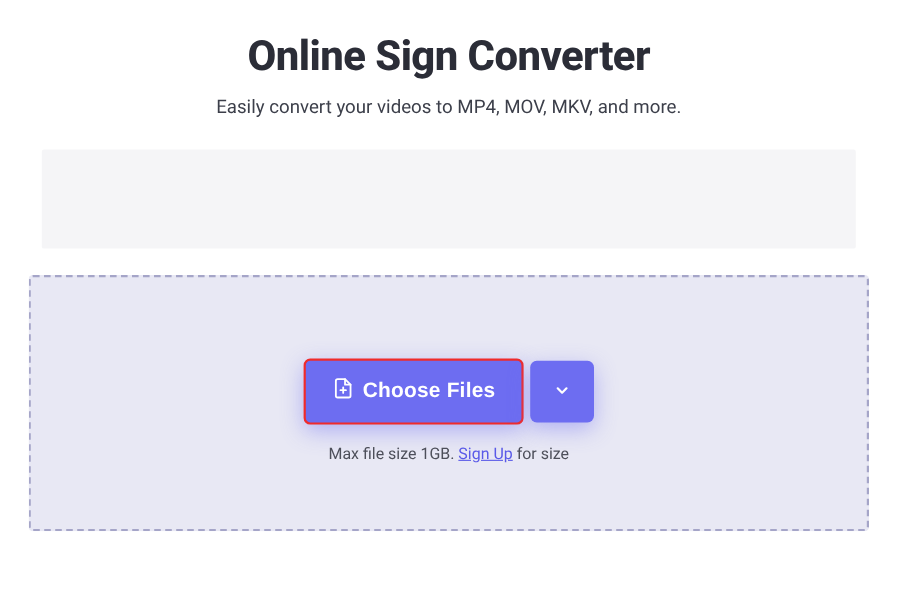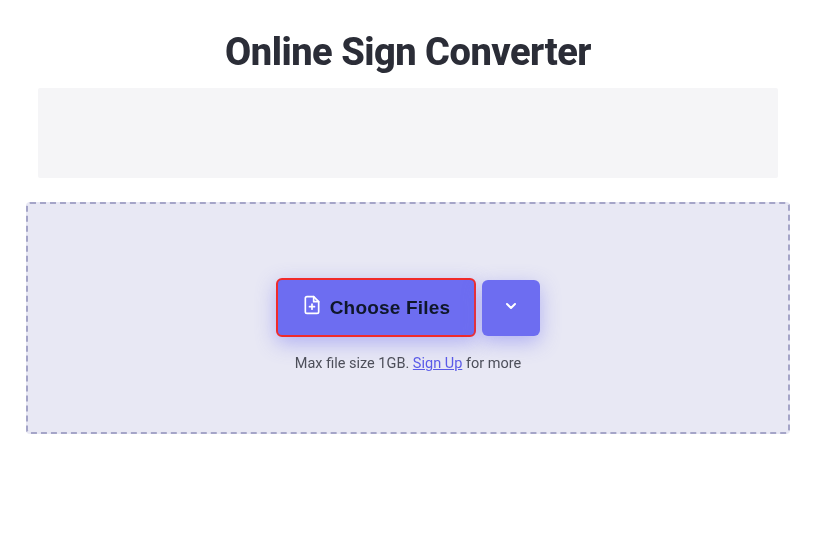--- a/index.html
+++ b/index.html
@@ -45,21 +45,21 @@
       justify-content: center;
       align-items: center;
       gap: 6px;
       margin-bottom: 18px;
     }
     .btn-choose {
       display: flex;
       align-items: center;
       gap: 8px;
       background: #6d6df1;
-      color: #0f172a;
+      color: #ffffff;
       font-weight: 700;
       font-size: 19px;
       padding: 15px 24px;
       border: 2px solid #f02b2b;
       border-radius: 6px;
       cursor: pointer;
       box-shadow: 0 6px 20px rgba(109,109,241,0.45);
       letter-spacing: 0.2px;
     }
     .btn-choose svg { width: 20px; height: 20px; flex-shrink: 0; }
@@ -85,20 +85,21 @@
       text-decoration: underline;
       cursor: pointer;
       margin-top: 36px;
     }
   </style>
 </head>
 <body>
 
 <div class="container">
   <h1 class="title">Online Sign Converter</h1>
+  <p class="subtitle">Easily convert your videos to MP4, MOV, MKV, and more.</p>
   <div class="banner"></div>
   <div class="dropzone">
     <div class="btn-row">
       <button class="btn-choose">
         <span>
           <svg viewBox="0 0 24 24" fill="none" stroke="#fff" stroke-width="2" stroke-linecap="round" stroke-linejoin="round">
             <path d="M14 2H6a2 2 0 0 0-2 2v16a2 2 0 0 0 2 2h12a2 2 0 0 0 2-2V8z"></path>
             <polyline points="14 2 14 8 20 8"></polyline>
             <line x1="12" y1="11" x2="12" y2="17"></line>
             <line x1="9" y1="14" x2="15" y2="14"></line>
@@ -108,16 +109,16 @@
       </button>
       <button class="btn-drop">
         <span>
           <svg viewBox="0 0 24 24" fill="none" stroke="#fff" stroke-width="3" stroke-linecap="round" stroke-linejoin="round">
             <polyline points="6 9 12 15 18 9"></polyline>
           </svg>
         </span>
       </button>
     </div>
     <p class="hint">
-      <span>Max file size 1GB. </span><a>Sign Up</a><span> for more</span>
+      <span>Max file size 1GB. </span><a>Sign Up</a><span> for size</span>
     </p>
   </div>
 </div>
 
 </body></html>

